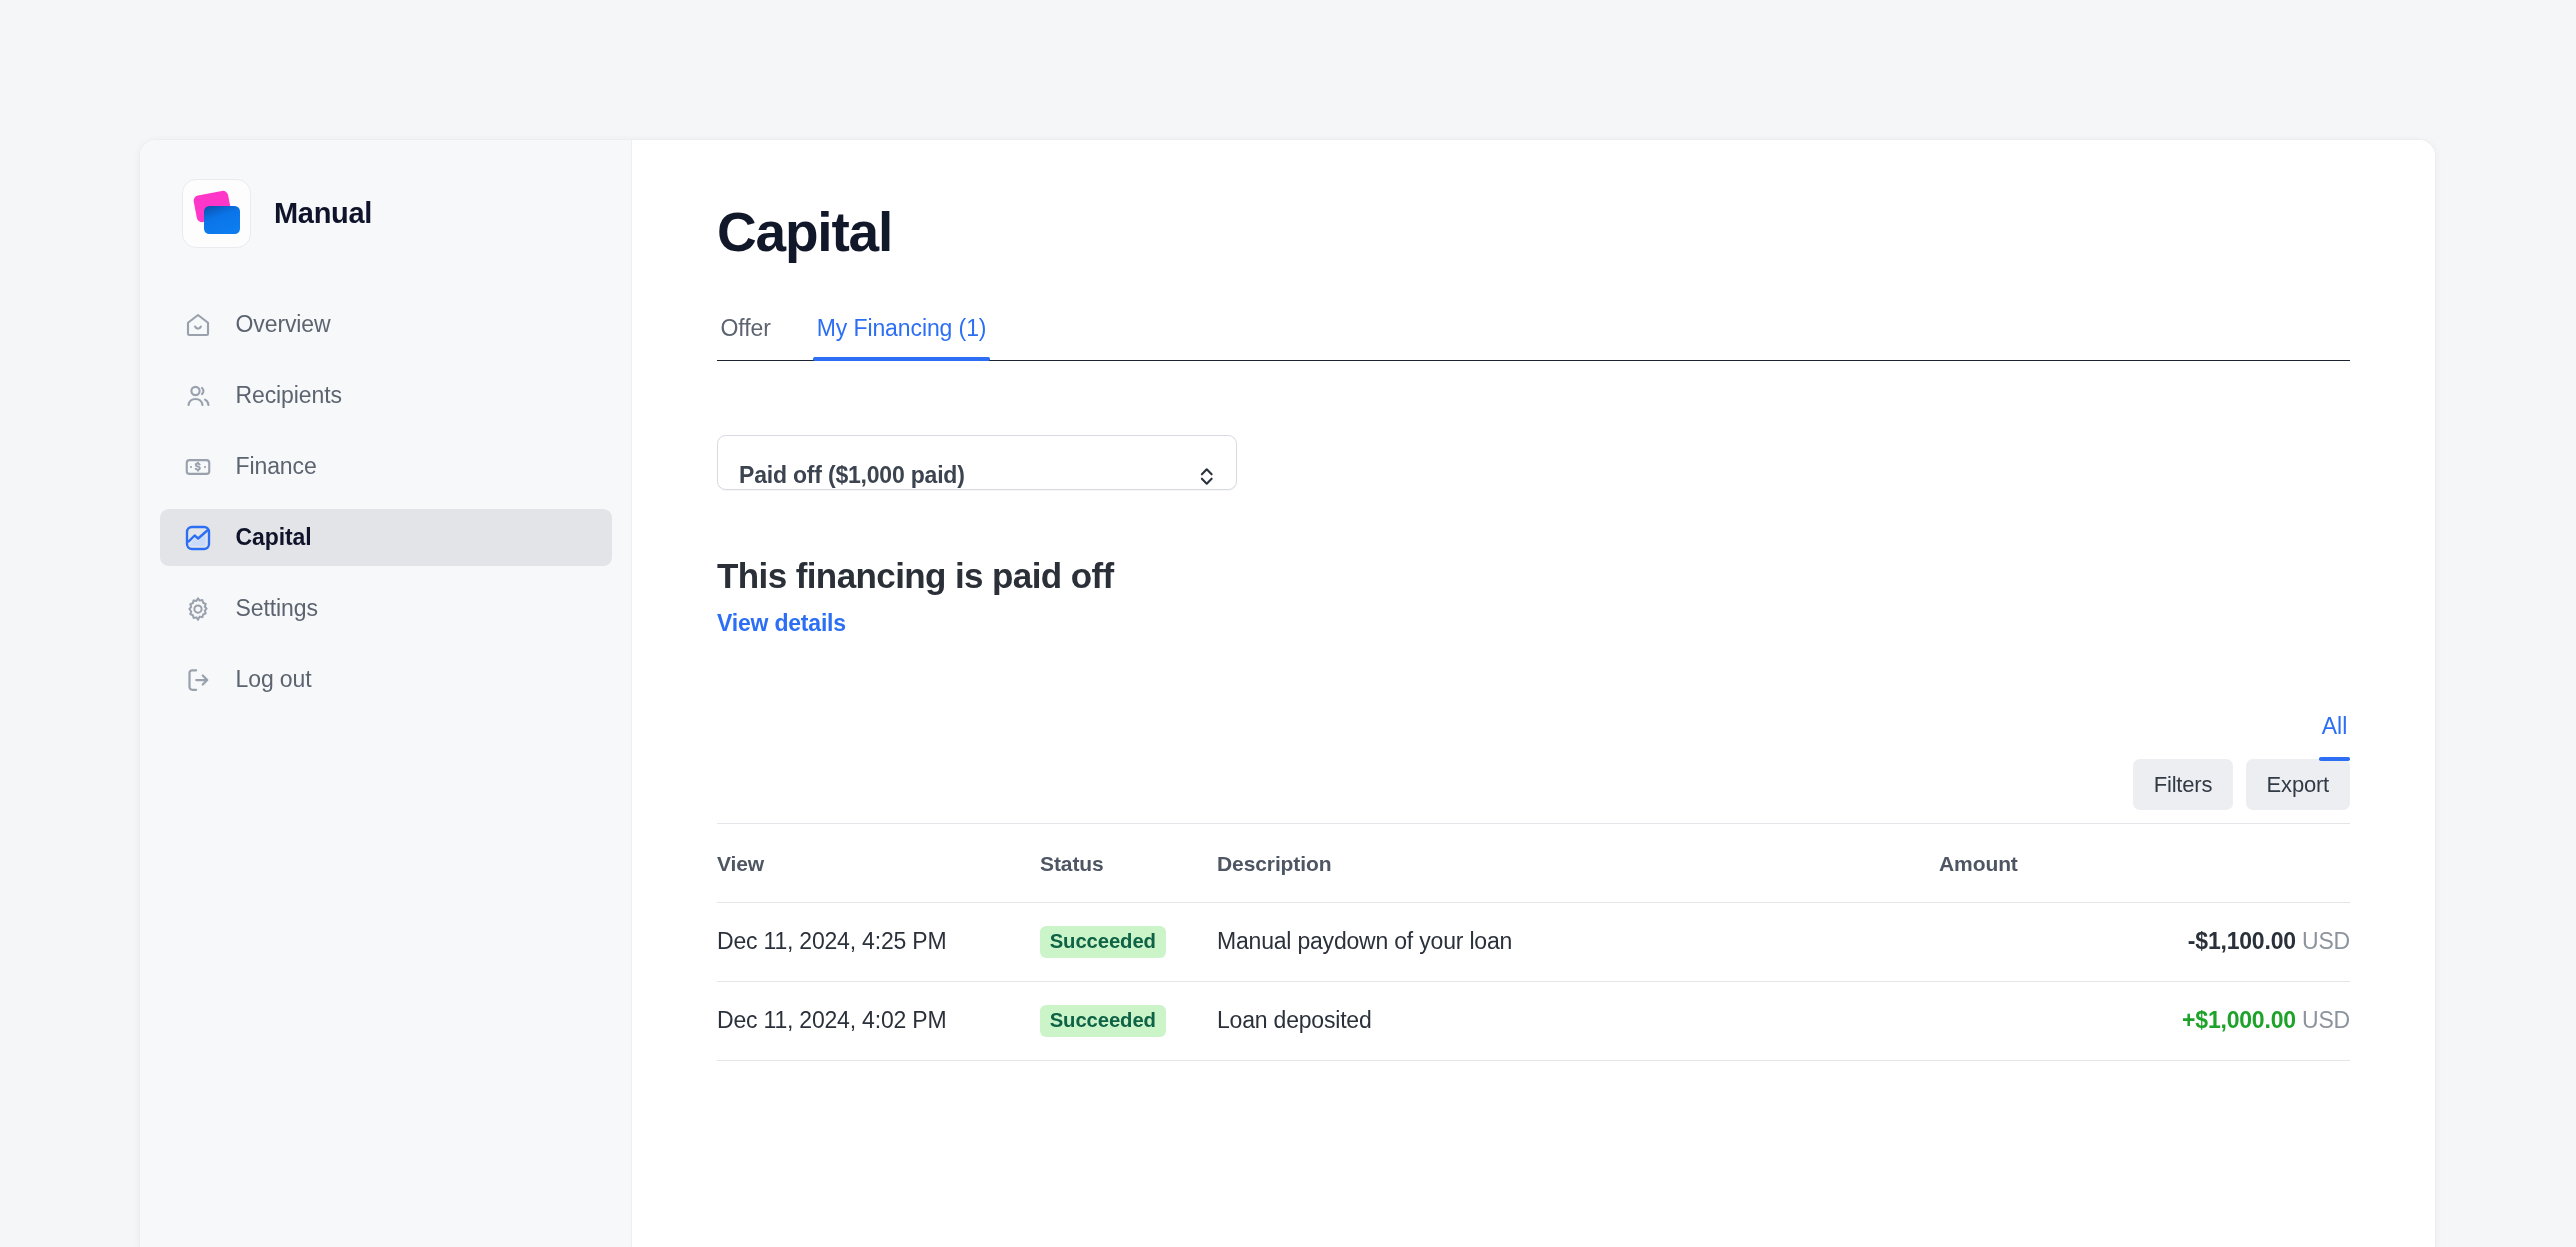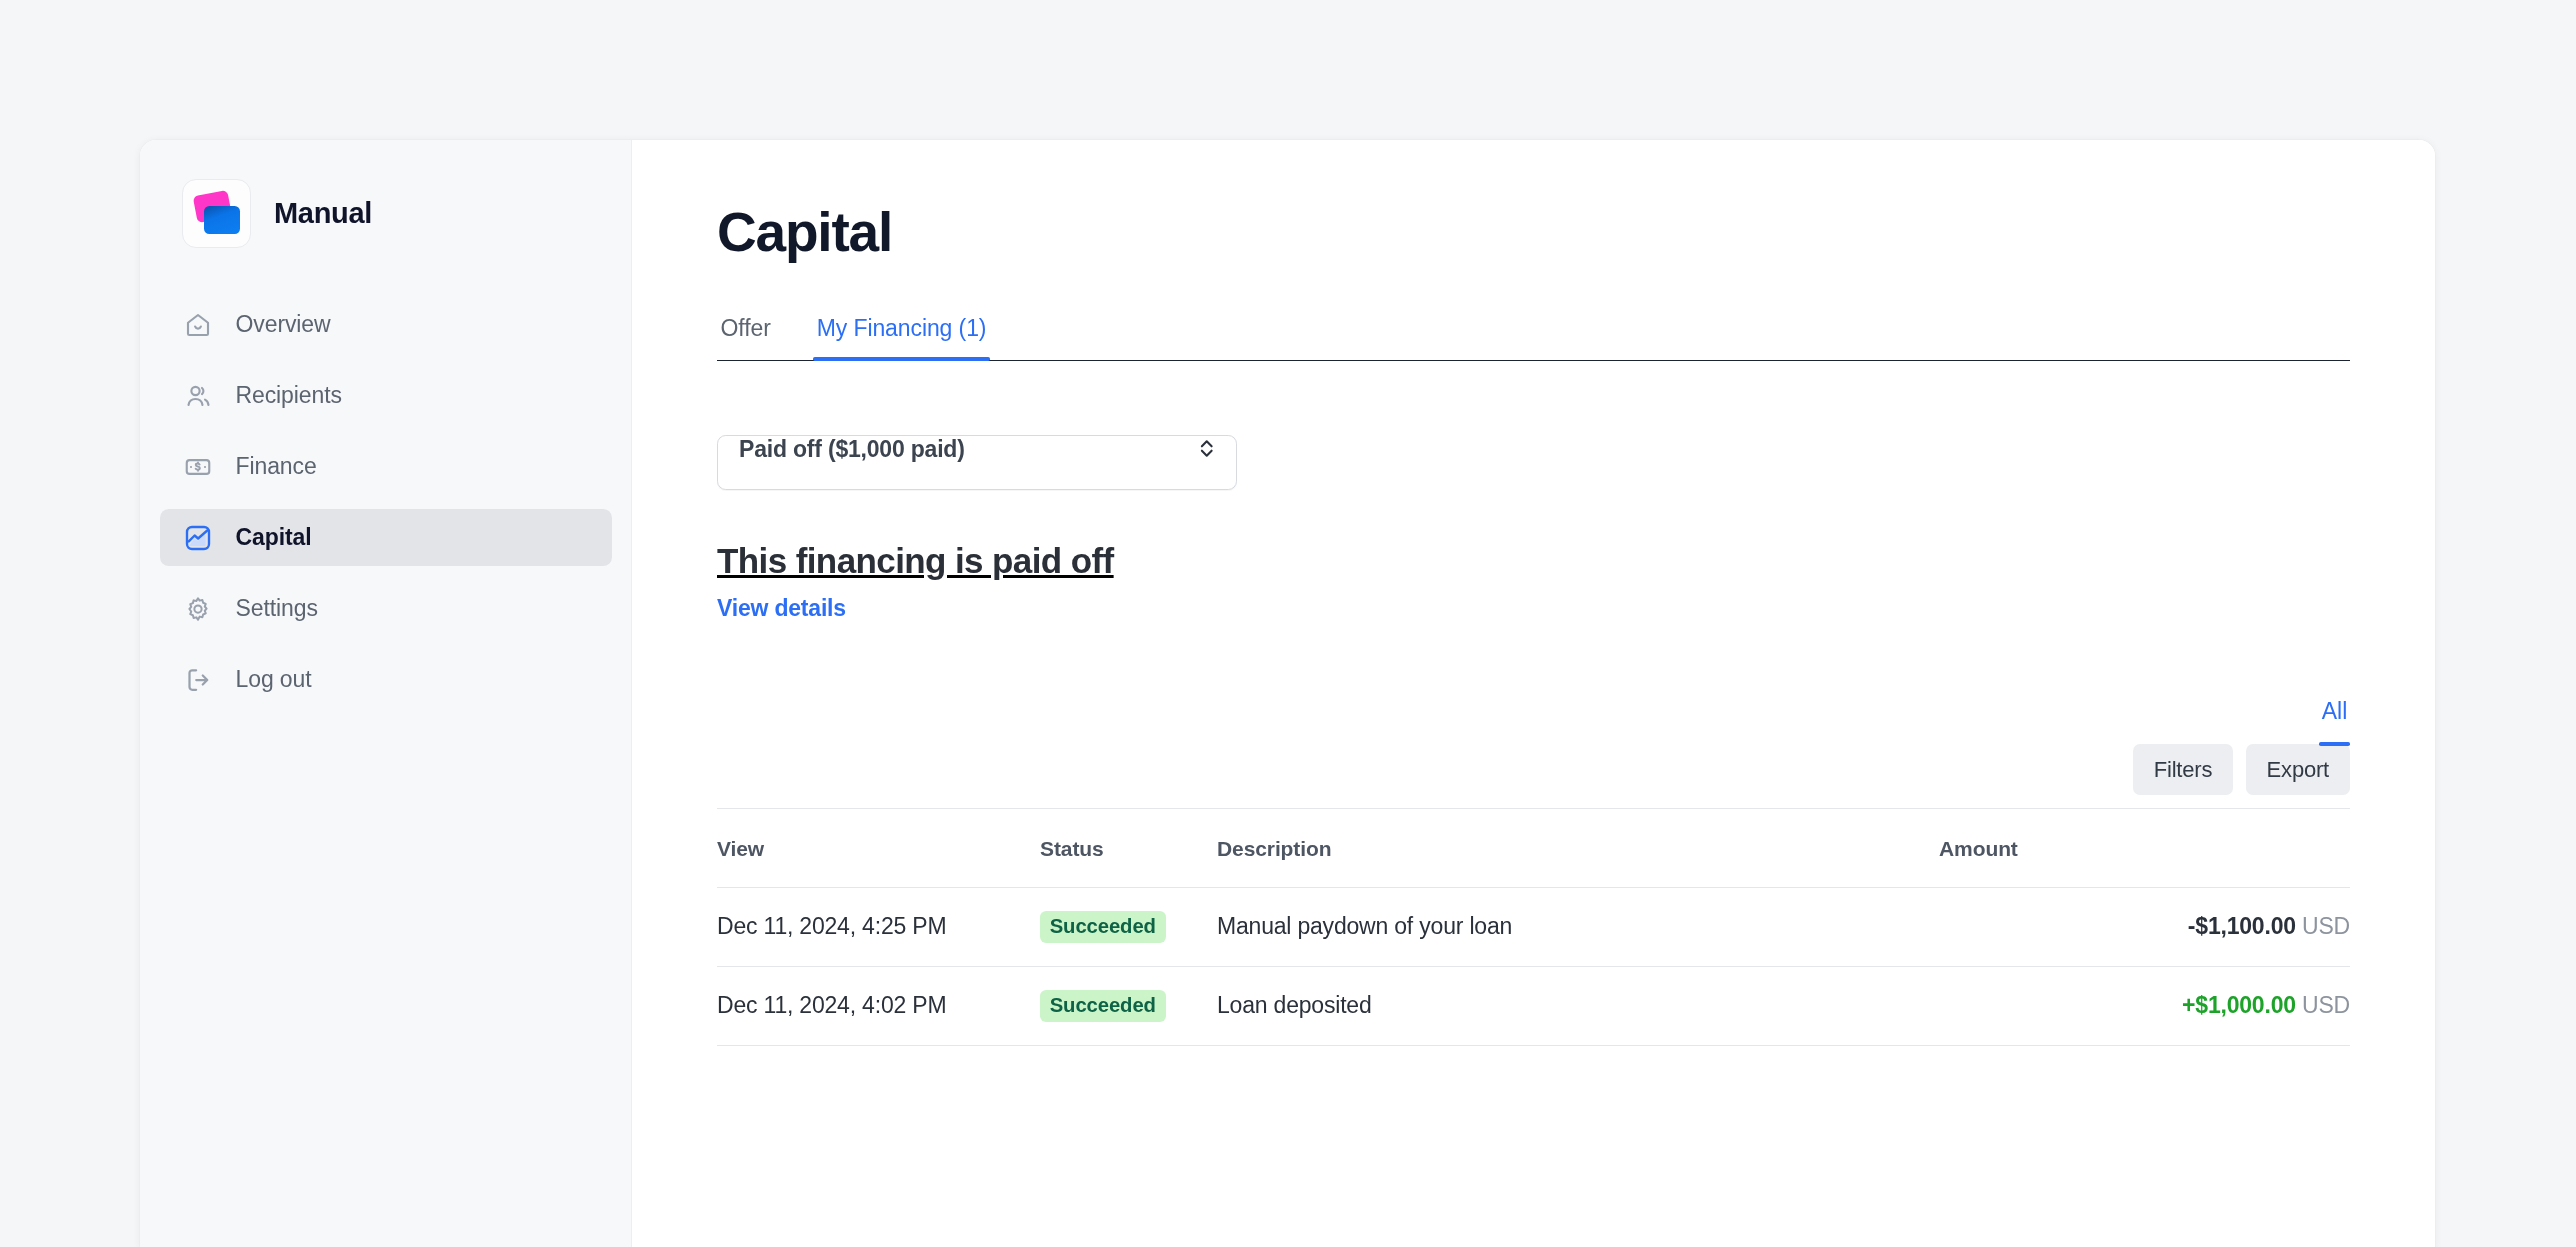--- a/index.html
+++ b/index.html
@@ -139,34 +139,34 @@
   
   .select-wrap { margin-top: 74px; }
   .select-box {
     width: 520px;
     height: 55px;
     border: 0.9px solid #d7dbe0;
     border-radius: 8.8px;
     background: #ffffff;
     box-shadow: 0 0.9px 0.9px rgba(16,24,40,.04);
     display: flex;
-    align-items: flex-start;
+    align-items: flex-end;
     justify-content: space-between;
     padding: 0 19.5px 0 21px;
     cursor: pointer;
   }
   .select-value {
     font-size: 23px;
     font-weight: 700;
     color: #3c4450;
     letter-spacing: -0.2px;
   }
 
   
-  .paid-block { margin-top: 51px; text-decoration: underline; }
+  .paid-block { margin-top: 66px; }
   .paid-heading {
     font-size: 35px;
     font-weight: 700;
     color: #2b3038;
     letter-spacing: -0.6px;
   }
   .paid-desc {
     margin-top: 17.7px;
     font-size: 22px;
     line-height: 1.5;

